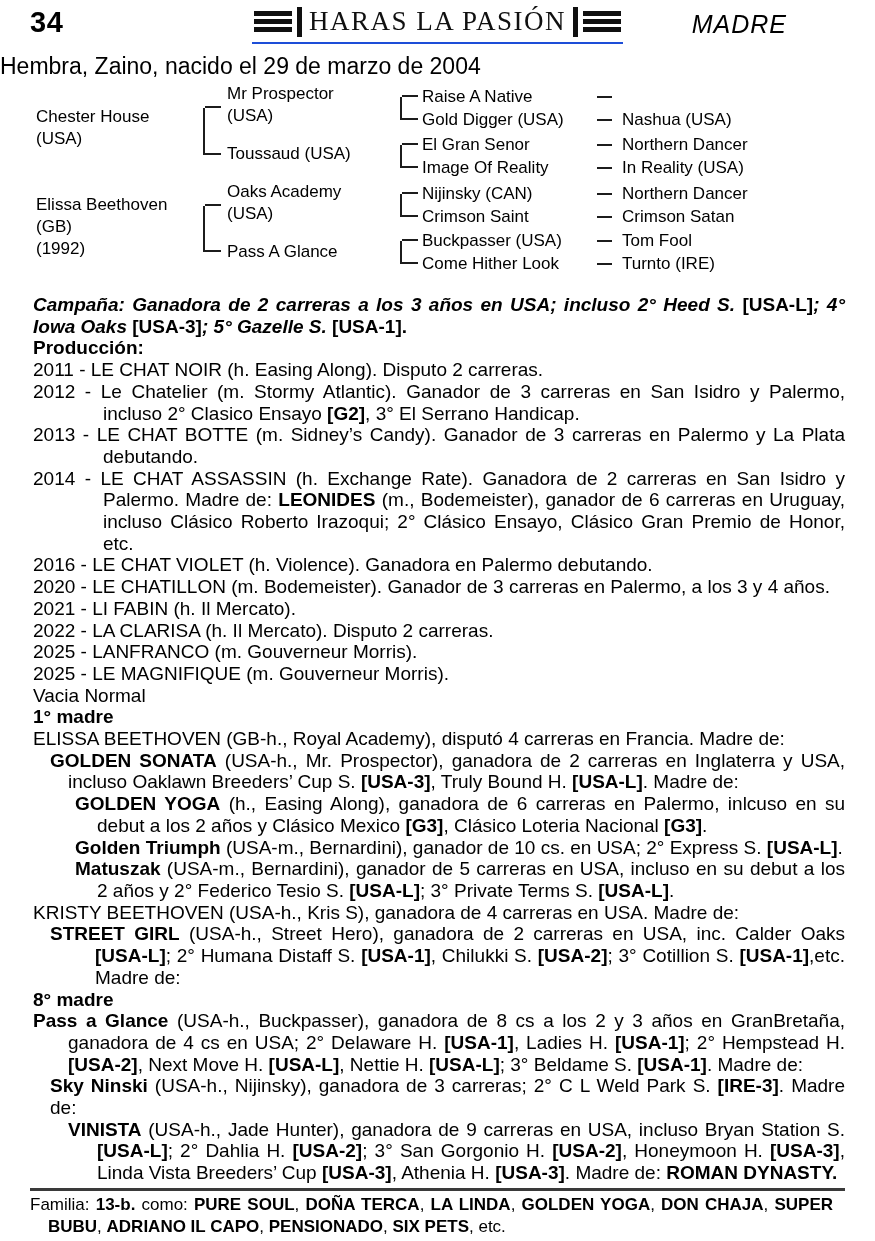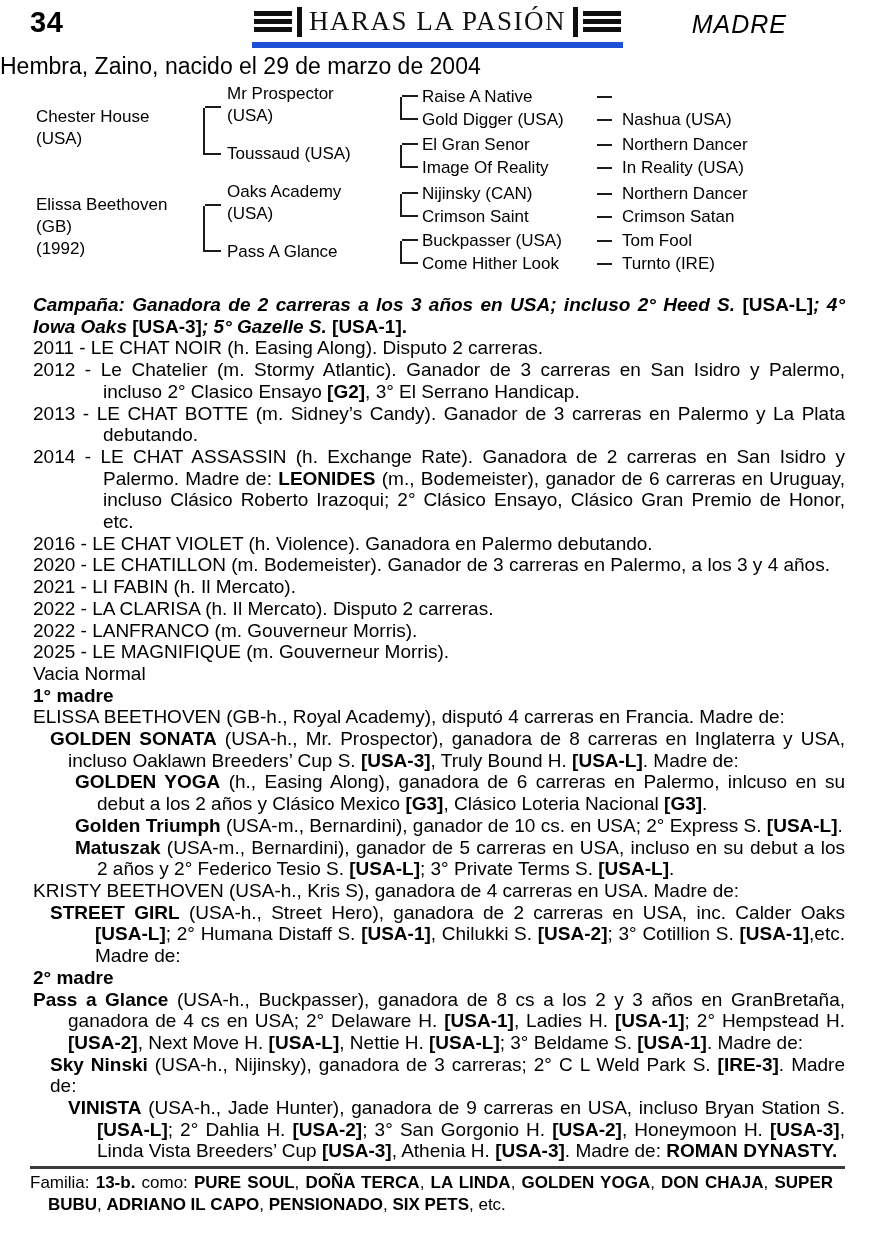--- a/index.html
+++ b/index.html
@@ -10,21 +10,21 @@
     background:#ffffff;
     color:#000;
     font-family:"Liberation Sans",sans-serif;
     overflow:hidden;
   }
   
   .header{position:relative;height:50px;margin-top:4px;}
   .page-num{position:absolute;left:30px;top:2px;font-size:29px;font-weight:bold;letter-spacing:.5px;}
   .corner{position:absolute;right:88px;top:6px;font-size:25px;font-style:italic;letter-spacing:1px;}
   .brand{position:absolute;left:0;right:0;top:0;display:flex;justify-content:center;}
-  .brand-row{display:flex;align-items:center;gap:7px;padding:2px 2px 5px 2px;border-bottom:6px solid #1d4ed8;}
+  .brand-row{display:flex;align-items:center;gap:7px;padding:2px 2px 5px 2px;border-bottom:2px solid #1d4ed8;}
   .brand-text{font-family:"Liberation Serif",serif;font-size:27px;letter-spacing:1.5px;color:#101010;white-space:nowrap;}
   .bars{display:flex;flex-direction:column;gap:3px;}
   .bars i{display:block;width:38px;height:5px;background:#101010;}
   .vbar{width:5px;height:30px;background:#101010;}
   .glyph{display:flex;align-items:center;gap:5px;}
   
   .title{margin:3px 0 0 0;text-align:center;font-size:31px;font-weight:bold;letter-spacing:.5px;line-height:34px;}
   .subtitle{text-align:left;font-size:23px;line-height:24px;}
   
   .pedigree{position:relative;height:197px;margin:3px 0 2px 0;font-size:17px;line-height:22px;}
@@ -130,44 +130,45 @@
     <div class="pdash" style="left:597px;top:63px"></div>
     <div class="pdash" style="left:597px;top:86px"></div>
     <div class="pdash" style="left:597px;top:112px"></div>
     <div class="pdash" style="left:597px;top:135px"></div>
     <div class="pdash" style="left:597px;top:159px"></div>
     <div class="pdash" style="left:597px;top:182px"></div>
   </div>
 
   <div class="body">
     <p class="campaign"><span class="r-bi">Campaña: Ganadora de 2 carreras a los 3 años en USA; incluso 2° Heed S. </span><span class="r-b">[USA-L]</span><span class="r-bi">; 4° Iowa Oaks </span><span class="r-b">[USA-3]</span><span class="r-bi">; 5° Gazelle S. </span><span class="r-b">[USA-1].</span></p>
+    <p class="h-bold">Producción:</p>
     <div>
         <p class="entry ind-prod"><span>2011 - LE CHAT NOIR (h. Easing Along). Disputo 2 carreras.</span></p>
         <p class="entry ind-prod"><span>2012 - Le Chatelier (m. Stormy Atlantic). Ganador de 3 carreras en San Isidro y Palermo, incluso 2° Clasico Ensayo </span><span class="r-b">[G2]</span><span>, 3° El Serrano Handicap.</span></p>
         <p class="entry ind-prod"><span>2013 - LE CHAT BOTTE (m. Sidney’s Candy). Ganador de 3 carreras en Palermo y La Plata debutando.</span></p>
         <p class="entry ind-prod"><span>2014 - LE CHAT ASSASSIN (h. Exchange Rate). Ganadora de 2 carreras en San Isidro y Palermo. Madre de: </span><span class="r-b">LEONIDES</span><span> (m., Bodemeister), ganador de 6 carreras en Uruguay, incluso Clásico Roberto Irazoqui; 2° Clásico Ensayo, Clásico Gran Premio de Honor, etc.</span></p>
         <p class="entry ind-prod"><span>2016 - LE CHAT VIOLET (h. Violence). Ganadora en Palermo debutando.</span></p>
         <p class="entry ind-prod"><span>2020 - LE CHATILLON (m. Bodemeister). Ganador de 3 carreras en Palermo, a los 3 y 4 años.</span></p>
         <p class="entry ind-prod"><span>2021 - LI FABIN (h. Il Mercato).</span></p>
         <p class="entry ind-prod"><span>2022 - LA CLARISA (h. Il Mercato). Disputo 2 carreras.</span></p>
-        <p class="entry ind-prod"><span>2022 - LANFRANCO (m. Gouverneur Morris).</span></p>
+        <p class="entry ind-prod"><span>2025 - LANFRANCO (m. Gouverneur Morris).</span></p>
         <p class="entry ind-prod"><span>2025 - LE MAGNIFIQUE (m. Gouverneur Morris).</span></p>
       </div>
     <p>Vacia Normal</p>
     <p class="h-bold">1° madre</p>
     <div>
         <p class="entry ind-a"><span>ELISSA BEETHOVEN (GB-h., Royal Academy), disputó 4 carreras en Francia. Madre de:</span></p>
-        <p class="entry ind-b"><span class="r-b">GOLDEN SONATA</span><span> (USA-h., Mr. Prospector), ganadora de 8 carreras en Inglaterra y USA, incluso Oaklawn Breeders’ Cup S. </span><span class="r-b">[USA-3]</span><span>, Truly Bound H. </span><span class="r-b">[USA-L]</span><span>. Madre de:</span></p>
+        <p class="entry ind-b"><span class="r-b">GOLDEN SONATA</span><span> (USA-h., Mr. Prospector), ganadora de 2 carreras en Inglaterra y USA, incluso Oaklawn Breeders’ Cup S. </span><span class="r-b">[USA-3]</span><span>, Truly Bound H. </span><span class="r-b">[USA-L]</span><span>. Madre de:</span></p>
         <p class="entry ind-c"><span class="r-b">GOLDEN YOGA</span><span> (h., Easing Along), ganadora de 6 carreras en Palermo, inlcuso en su debut a los 2 años y Clásico Mexico </span><span class="r-b">[G3]</span><span>, Clásico Loteria Nacional </span><span class="r-b">[G3]</span><span>.</span></p>
         <p class="entry ind-c"><span class="r-b">Golden Triumph</span><span> (USA-m., Bernardini), ganador de 10 cs. en USA; 2° Express S. </span><span class="r-b">[USA-L]</span><span>.</span></p>
         <p class="entry ind-c"><span class="r-b">Matuszak</span><span> (USA-m., Bernardini), ganador de 5 carreras en USA, incluso en su debut a los 2 años y 2° Federico Tesio S. </span><span class="r-b">[USA-L]</span><span>; 3° Private Terms S. </span><span class="r-b">[USA-L]</span><span>.</span></p>
         <p class="entry ind-a"><span>KRISTY BEETHOVEN (USA-h., Kris S), ganadora de 4 carreras en USA. Madre de:</span></p>
         <p class="entry ind-d"><span class="r-b">STREET GIRL</span><span> (USA-h., Street Hero), ganadora de 2 carreras en USA, inc. Calder Oaks </span><span class="r-b">[USA-L]</span><span>; 2° Humana Distaff S. </span><span class="r-b">[USA-1]</span><span>, Chilukki S. </span><span class="r-b">[USA-2]</span><span>; 3° Cotillion S. </span><span class="r-b">[USA-1]</span><span>,etc. Madre de:</span></p>
       </div>
-    <p class="h-bold">2° madre</p>
+    <p class="h-bold">8° madre</p>
     <div>
         <p class="entry ind-f"><span class="r-b">Pass a Glance</span><span> (USA-h., Buckpasser), ganadora de 8 cs a los 2 y 3 años en GranBretaña, ganadora de 4 cs en USA; 2° Delaware H. </span><span class="r-b">[USA-1]</span><span>, Ladies H. </span><span class="r-b">[USA-1]</span><span>; 2° Hempstead H. </span><span class="r-b">[USA-2]</span><span>, Next Move H. </span><span class="r-b">[USA-L]</span><span>, Nettie H. </span><span class="r-b">[USA-L]</span><span>; 3° Beldame S. </span><span class="r-b">[USA-1]</span><span>. Madre de:</span></p>
         <p class="entry ind-g"><span class="r-b">Sky Ninski</span><span> (USA-h., Nijinsky), ganadora de 3 carreras; 2° C L Weld Park S. </span><span class="r-b">[IRE-3]</span><span>. Madre de:</span></p>
         <p class="entry ind-h"><span class="r-b">VINISTA</span><span> (USA-h., Jade Hunter), ganadora de 9 carreras en USA, incluso Bryan Station S. </span><span class="r-b">[USA-L]</span><span>; 2° Dahlia H. </span><span class="r-b">[USA-2]</span><span>; 3° San Gorgonio H. </span><span class="r-b">[USA-2]</span><span>, Honeymoon H. </span><span class="r-b">[USA-3]</span><span>, Linda Vista Breeders’ Cup </span><span class="r-b">[USA-3]</span><span>, Athenia H. </span><span class="r-b">[USA-3]</span><span>. Madre de: </span><span class="r-b">ROMAN DYNASTY.</span></p>
       </div>
   </div>
 
   <div class="rule"></div>
   <p class="familia"><span>Familia: </span><span class="r-b">13-b.</span><span> como: </span><span class="r-b">PURE SOUL</span><span>, </span><span class="r-b">DOÑA TERCA</span><span>, </span><span class="r-b">LA LINDA</span><span>, </span><span class="r-b">GOLDEN YOGA</span><span>, </span><span class="r-b">DON CHAJA</span><span>, </span><span class="r-b">SUPER BUBU</span><span>, </span><span class="r-b">ADRIANO IL CAPO</span><span>, </span><span class="r-b">PENSIONADO</span><span>, </span><span class="r-b">SIX PETS</span><span>, etc.</span></p>
 

